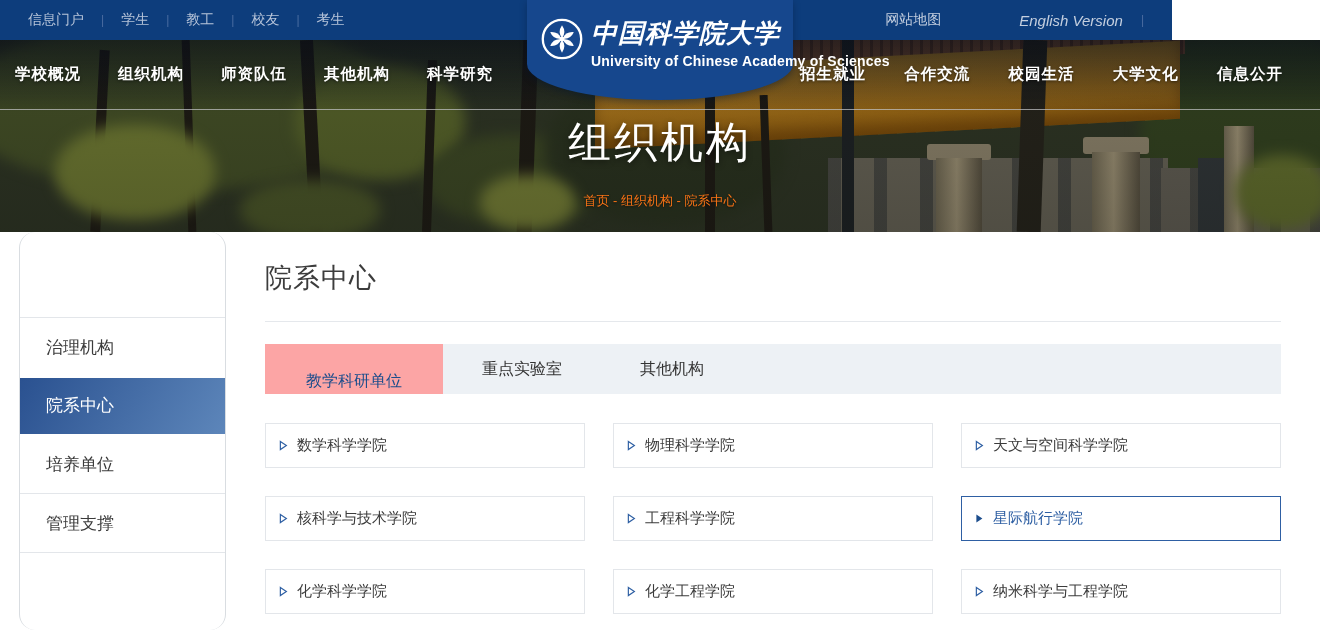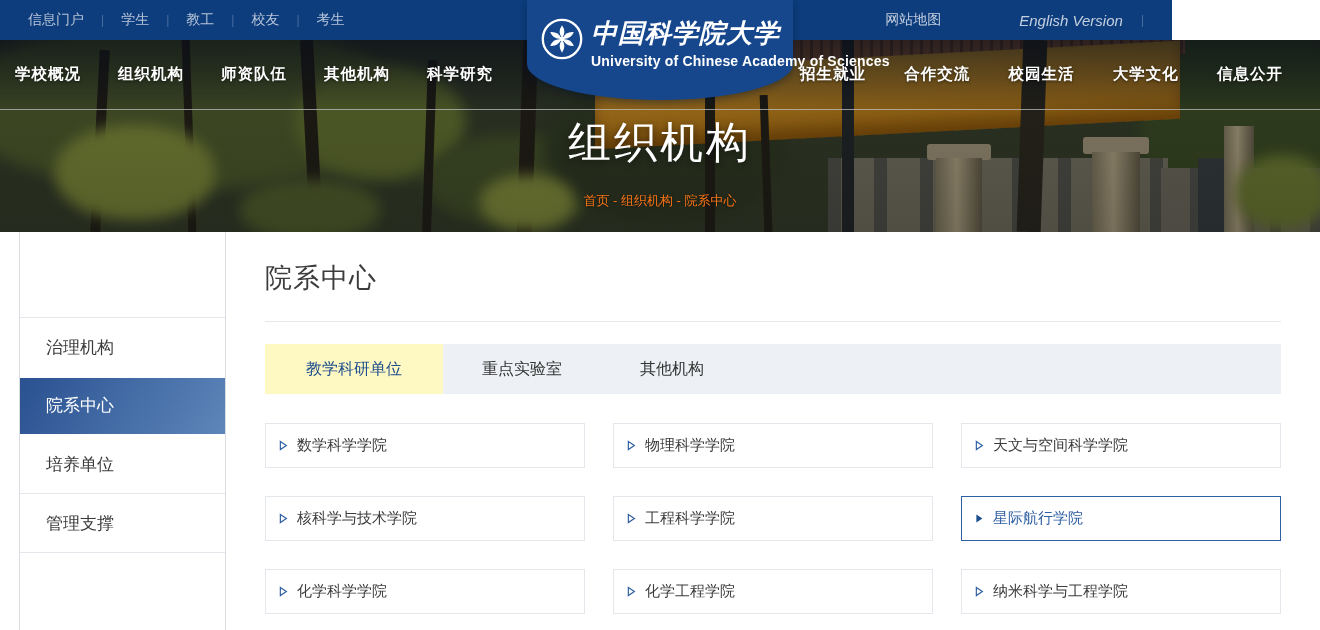--- a/index.html
+++ b/index.html
@@ -125,21 +125,21 @@
     white-space:nowrap; line-height:34px;
     font-family:"DejaVu Serif","Liberation Serif",serif;
   }
   .badge-en { font-size:14px; font-weight:700; white-space:nowrap; margin-top:3px; letter-spacing:.2px; }
 
   
   .content { position:absolute; top:232px; left:0; width:1320px; height:398px; background:#fff; }
 
   .sidebar {
     position:absolute; left:19px; top:0; width:207px; height:398px;
-    border-left:1px solid #d9dde1; border-right:1px solid #d9dde1;
+    border-left:1px solid #d9dde1; border-right:1px solid #d9dde1;border-radius:16px;
   }
   .sidebar-spacer { height:86px; border-bottom:1px solid #e3e6ea; }
   .menu-item {
     height:59px; line-height:59px; padding-left:26px;
     font-size:17px; color:#3b3b3b; cursor:pointer; list-style:none;
   }
   .menu-item.divided { border-bottom:1px solid #e3e6ea; }
   .menu-item.active {
     height:56px; line-height:56px; margin:1px 0; color:#fff;
     background:linear-gradient(120deg,#2a5190 0%,#5d86ba 100%);
@@ -147,21 +147,21 @@
 
   .main { position:absolute; left:265px; top:0; width:1016px; }
   .page-title { margin-top:28px; font-size:27px; font-weight:400; color:#3c3c3c; letter-spacing:1px; }
   .title-divider { margin-top:25px; border-top:1px solid #e5e8ec; height:0; }
 
   .tabs { margin-top:22px; height:50px; background:#edf1f5; display:flex; }
   .tab {
     height:50px; line-height:50px; padding:0 39px; font-size:16px;
     color:#333; cursor:pointer; white-space:nowrap;
   }
-  .tab.active { background:#fef9c3; color:#1c4d8c; padding:0 41px; }
+  .tab.active { background:#fca5a5; color:#1c4d8c; padding:12px 41px; }
 
   .grid {
     margin-top:29px; display:grid;
     grid-template-columns:repeat(3,1fr); column-gap:12px; row-gap:26px;gap:28px;
   }
   .card {
     height:45px; border:1px solid #e3e6ea; background:#fff;
     display:flex; align-items:center; padding-left:13px;
     font-size:15px; color:#3b3b3b; cursor:pointer;
   }

